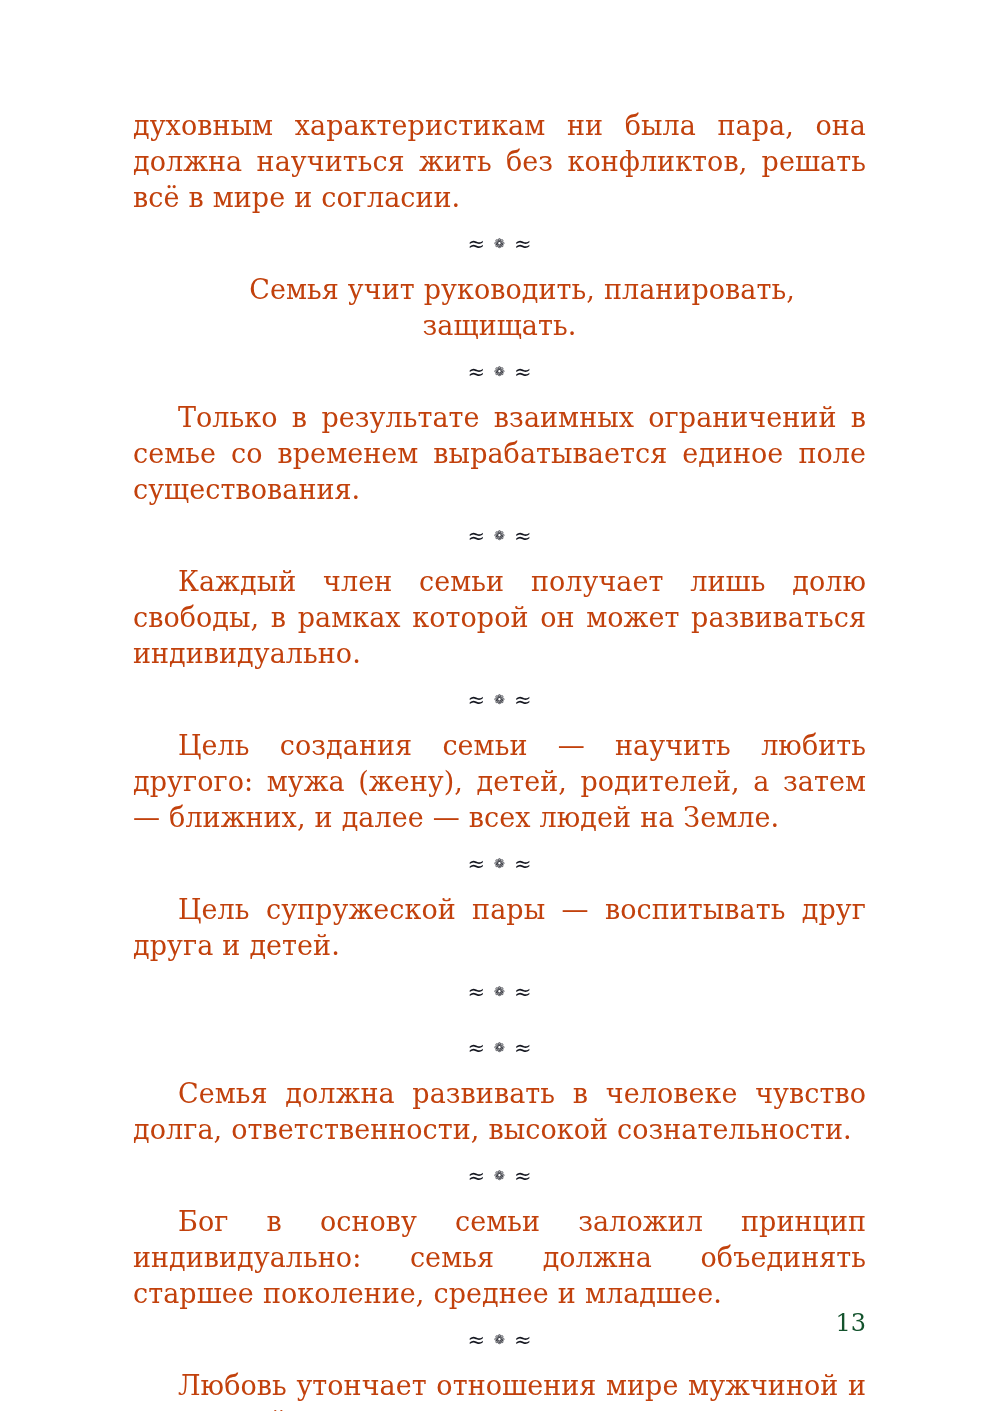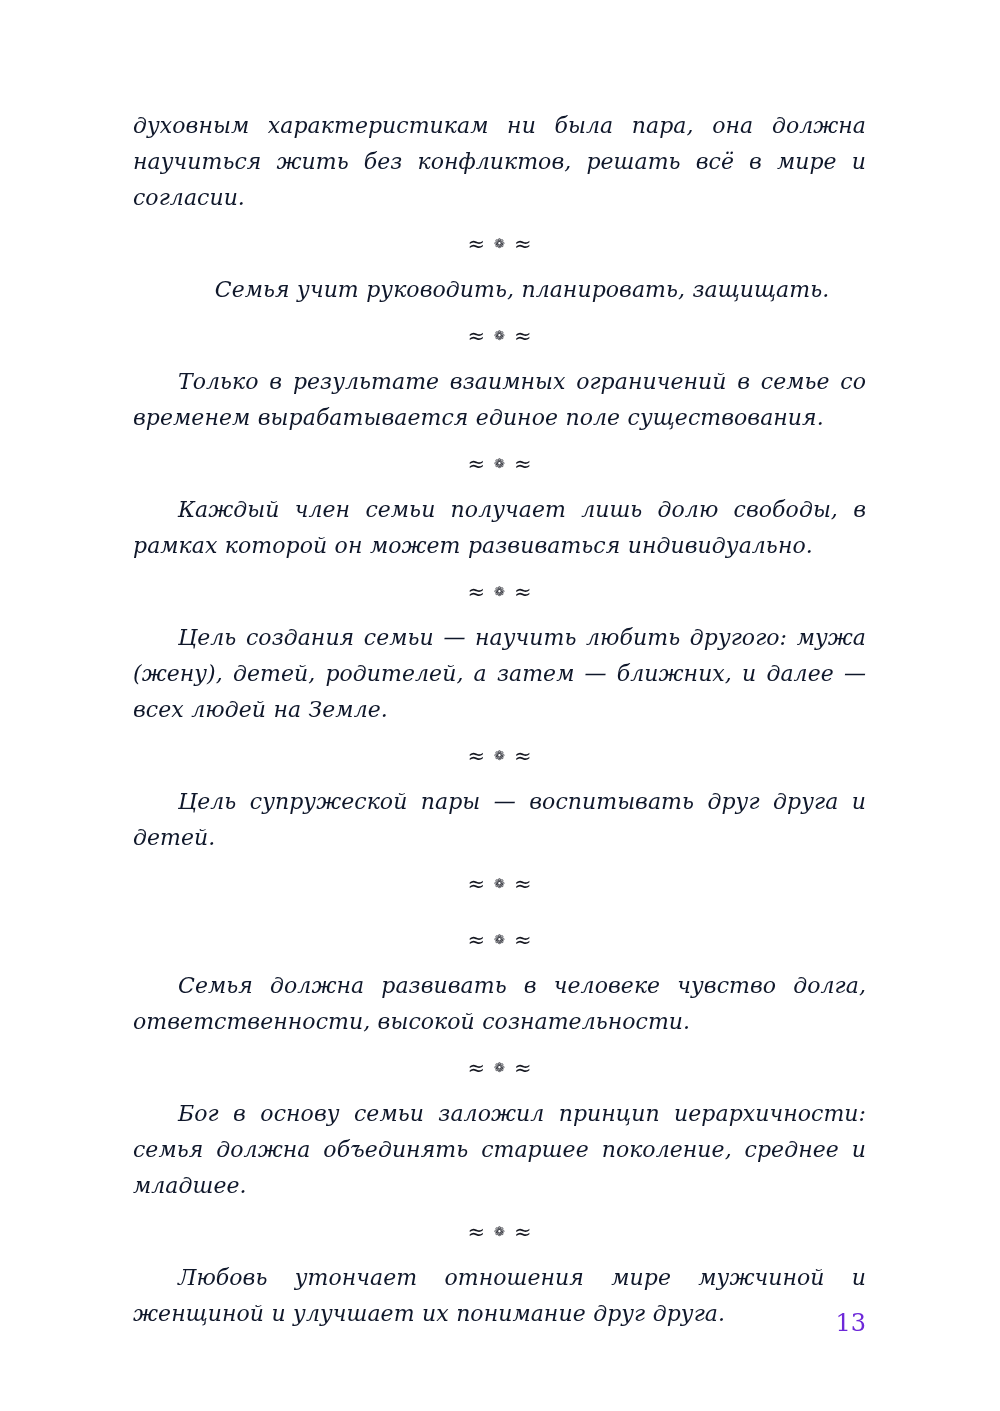--- a/index.html
+++ b/index.html
@@ -20,28 +20,27 @@
 
   .text-column {
     position: absolute;
     left: 133px;
     top: 108px;
     width: 733px;
   }
 
   p.para {
     margin: 0;
-    font-size: 22px;
+    font-size: 27px;
     line-height: 36px;
-    color: #0f172a;
+    color: #c2410c;
     text-align: justify;
     text-indent: 45px;
     letter-spacing: 0.05px;
     word-spacing: 0.4px;
-    font-style: italic;
     -webkit-font-smoothing: antialiased;
   }
 
   p.para.continuation {
     text-indent: 0;
   }
 
   
   p.para.short {
     text-align: center;
@@ -74,21 +73,21 @@
   
   .gap-before-orn { height: 10px; }
   .gap-after-orn  { height: 10px; }
 
   .page-number {
     position: absolute;
     right: 134px;
     top: 1308px;
     font-size: 24px;
     line-height: 30px;
-    color: #6d28d9;
+    color: #14532d;
     font-family: "DejaVu Serif", "Liberation Serif", serif;
   }
 </style>
 </head>
 <body>
 
 <div class="page">
 
   <div class="text-column">
 
@@ -148,21 +147,21 @@
     <div class="gap-after-orn"></div>
 
     <p class="para">Семья должна развивать в человеке чувство долга, ответственности, высокой сознательности.</p>
 
     <div class="gap-before-orn"></div>
     <div class="ornament">
       <span class="wave">≈</span><span class="floret">❁</span><span class="wave">≈</span>
     </div>
     <div class="gap-after-orn"></div>
 
-    <p class="para">Бог в основу семьи заложил принцип иерархичности: семья должна объединять старшее поколение, среднее и младшее.</p>
+    <p class="para">Бог в основу семьи заложил принцип индивидуально: семья должна объединять старшее поколение, среднее и младшее.</p>
 
     <div class="gap-before-orn"></div>
     <div class="ornament">
       <span class="wave">≈</span><span class="floret">❁</span><span class="wave">≈</span>
     </div>
     <div class="gap-after-orn"></div>
 
     <p class="para">Любовь утончает отношения мире мужчиной и женщиной и улучшает их понимание друг друга.</p>
 
     <div class="gap-before-orn"></div>

